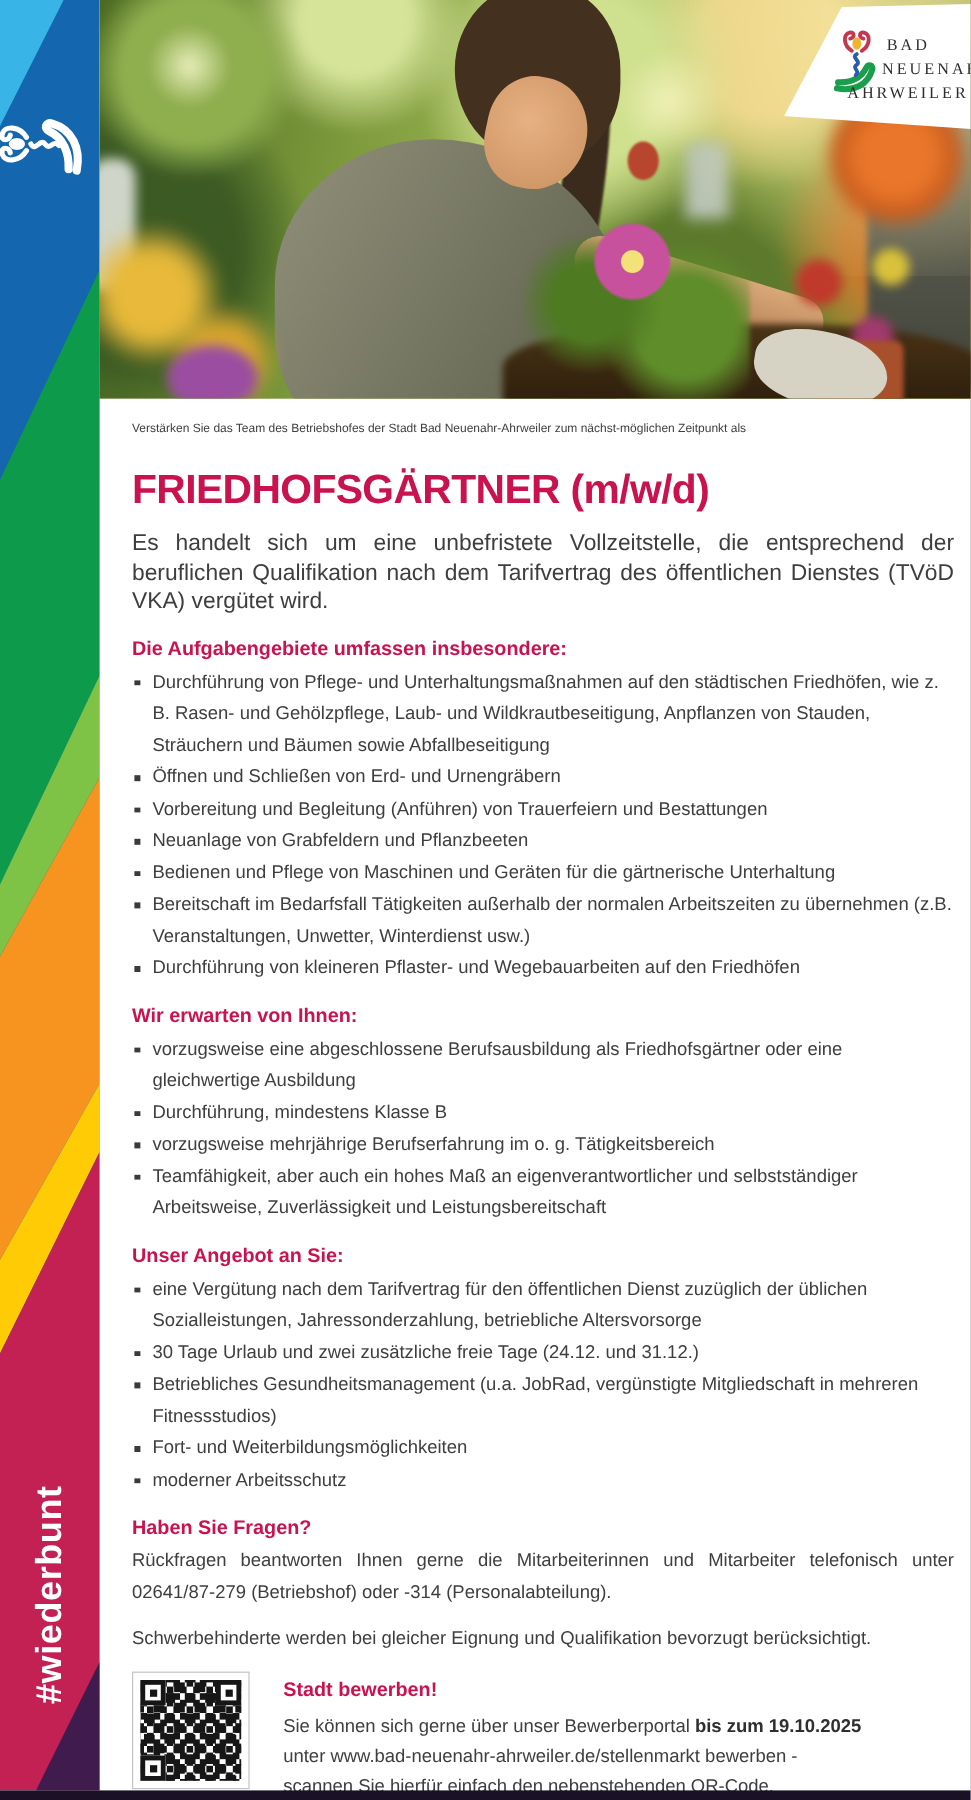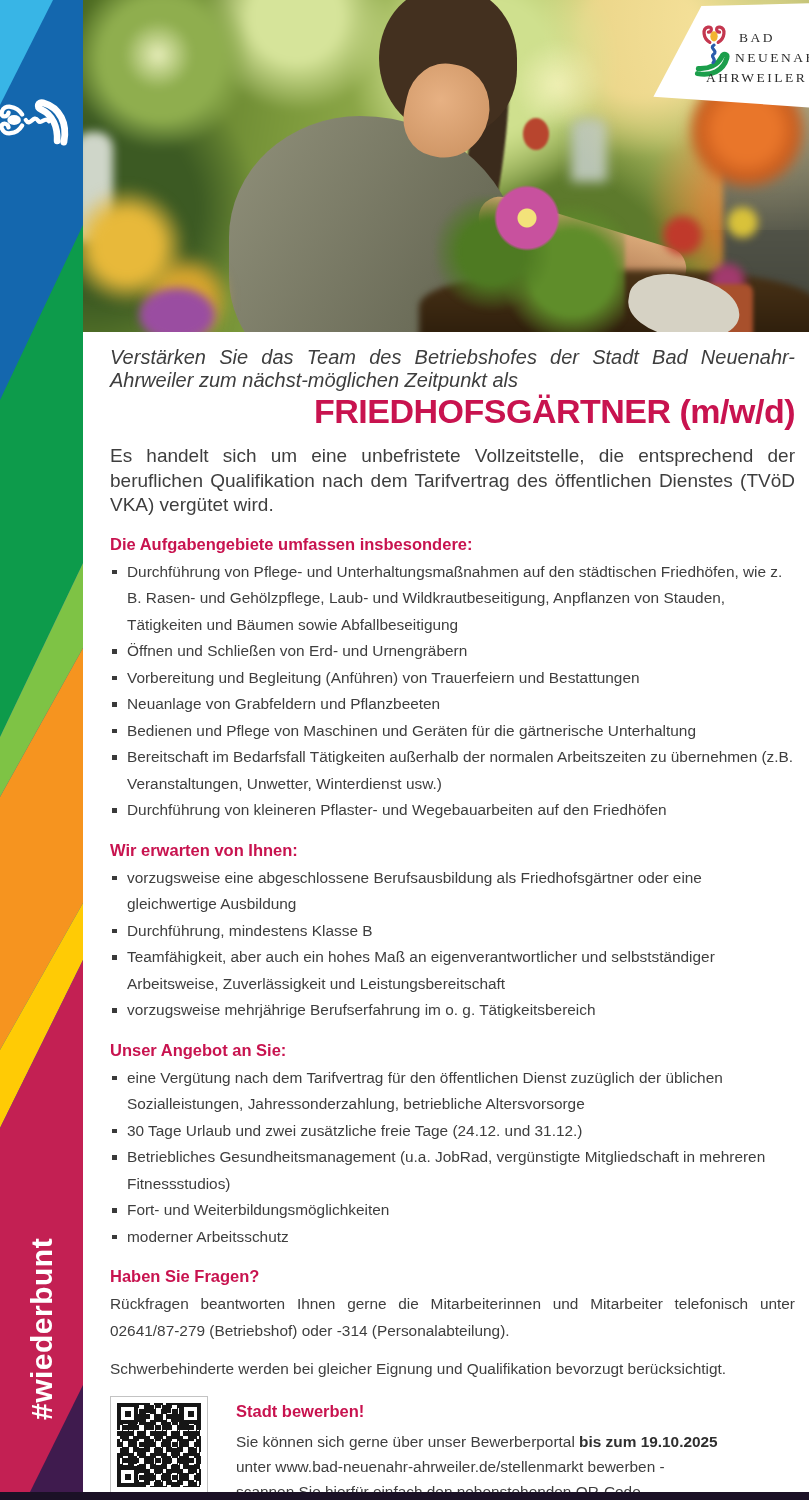--- a/index.html
+++ b/index.html
@@ -100,22 +100,22 @@
     background:#fff; clip-path:polygon(26% 5%, 88% 2%, 78% 92%, 6% 82%); }
   .logo-figure { position:absolute; left:52px; top:16px; width:46px; height:72px; }
   .logo-text { position:absolute; left:100px; top:28px;
     font-family:"Liberation Serif", serif; font-size:13.5px; letter-spacing:2.5px;
     color:#2d2d2d; line-height:20px; }
   .logo-text .l2 { margin-left:-4px; }
   .logo-text .l3 { margin-left:-33px; }
 
   
   .content { position:absolute; left:83px; top:332px; width:726px; padding:14px 14px 0 27px; }
-  .intro { margin:0; line-height:23px; font-size:20px; text-align:justify;font-style:italic; }
-  h1.title { margin:0 0 14px; text-align:right; color:var(--accent);
+  .intro { margin:0; line-height:23px; font-size:10px; text-align:justify; }
+  h1.title { margin:20px 0 14px; text-align:left; color:var(--accent);
     font-size:34px; line-height:38px; letter-spacing:-.5px; font-weight:700; }
   .desc { margin:0 0 10px; line-height:24.5px; font-size:19px; text-align:justify; }
   .sec-head { margin:17px 0 5px; color:var(--accent); font-size:16.5px; font-weight:700; }
   ul.bullets { margin:0; padding:0; list-style:none; font-size:15.4px; }
   ul.bullets li { position:relative; padding-left:17px; line-height:26.5px; }
   ul.bullets li::before { content:""; position:absolute; left:2px; top:11px;
     width:4.5px; height:4.5px; background:#3a3a3a; }
   .q-body { margin:5px 0 10px; line-height:26.5px; font-size:15.4px; text-align:justify; }
   .q-note { margin:13px 0 0; line-height:24px; font-size:15.4px; }
 
@@ -211,37 +211,37 @@
   </div>
 
   <div class="content">
     <p class="intro">Verstärken Sie das Team des Betriebshofes der Stadt Bad Neuenahr-Ahrweiler zum nächst-möglichen Zeitpunkt als</p>
     <h1 class="title">FRIEDHOFSGÄRTNER (m/w/d)</h1>
     <p class="desc">Es handelt sich um eine unbefristete Vollzeitstelle, die entsprechend der beruflichen Qualifikation nach dem Tarifvertrag des öffentlichen Dienstes (TVöD VKA) vergütet wird.</p>
 
     <div>
       <div class="sec-head">Die Aufgabengebiete umfassen insbesondere:</div>
       <ul class="bullets">
-          <li>Durchführung von Pflege- und Unterhaltungsmaßnahmen auf den städtischen Friedhöfen, wie z. B. Rasen- und Gehölzpflege, Laub- und Wildkrautbeseitigung, Anpflanzen von Stauden, Tätigkeiten und Bäumen sowie Abfallbeseitigung</li>
+          <li>Durchführung von Pflege- und Unterhaltungsmaßnahmen auf den städtischen Friedhöfen, wie z. B. Rasen- und Gehölzpflege, Laub- und Wildkrautbeseitigung, Anpflanzen von Stauden, Sträuchern und Bäumen sowie Abfallbeseitigung</li>
           <li>Öffnen und Schließen von Erd- und Urnengräbern</li>
           <li>Vorbereitung und Begleitung (Anführen) von Trauerfeiern und Bestattungen</li>
           <li>Neuanlage von Grabfeldern und Pflanzbeeten</li>
           <li>Bedienen und Pflege von Maschinen und Geräten für die gärtnerische Unterhaltung</li>
           <li>Bereitschaft im Bedarfsfall Tätigkeiten außerhalb der normalen Arbeitszeiten zu übernehmen (z.B. Veranstaltungen, Unwetter, Winterdienst usw.)</li>
           <li>Durchführung von kleineren Pflaster- und Wegebauarbeiten auf den Friedhöfen</li>
         </ul>
     </div>
 
     <div>
       <div class="sec-head">Wir erwarten von Ihnen:</div>
       <ul class="bullets">
           <li>vorzugsweise eine abgeschlossene Berufsausbildung als Friedhofsgärtner oder eine gleichwertige Ausbildung</li>
           <li>Durchführung, mindestens Klasse B</li>
+          <li>vorzugsweise mehrjährige Berufserfahrung im o. g. Tätigkeitsbereich</li>
           <li>Teamfähigkeit, aber auch ein hohes Maß an eigenverantwortlicher und selbstständiger Arbeitsweise, Zuverlässigkeit und Leistungsbereitschaft</li>
-          <li>vorzugsweise mehrjährige Berufserfahrung im o. g. Tätigkeitsbereich</li>
         </ul>
     </div>
 
     <div>
       <div class="sec-head">Unser Angebot an Sie:</div>
       <ul class="bullets">
           <li>eine Vergütung nach dem Tarifvertrag für den öffentlichen Dienst zuzüglich der üblichen Sozialleistungen, Jahressonderzahlung, betriebliche Altersvorsorge</li>
           <li>30 Tage Urlaub und zwei zusätzliche freie Tage (24.12. und 31.12.)</li>
           <li>Betriebliches Gesundheitsmanagement (u.a. JobRad, vergünstigte Mitgliedschaft in mehreren Fitnessstudios)</li>
           <li>Fort- und Weiterbildungsmöglichkeiten</li>

